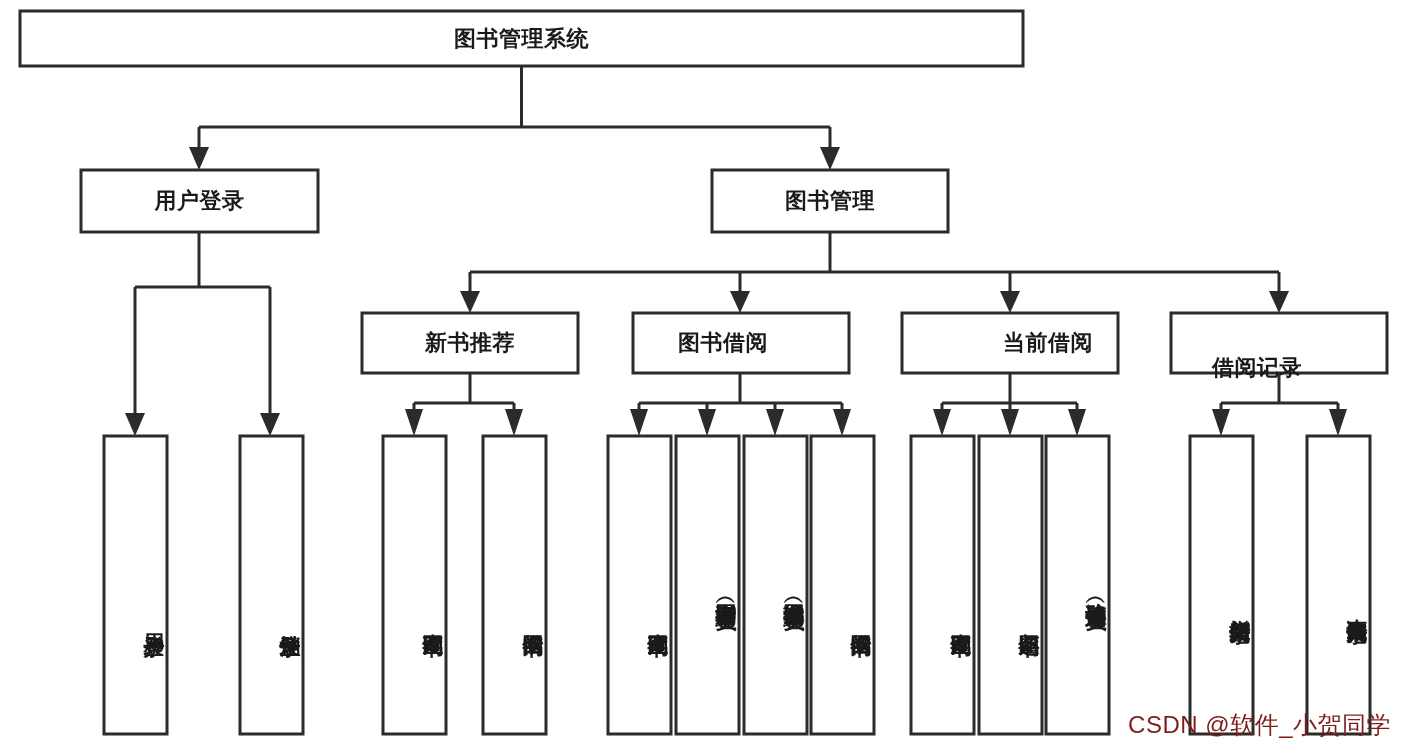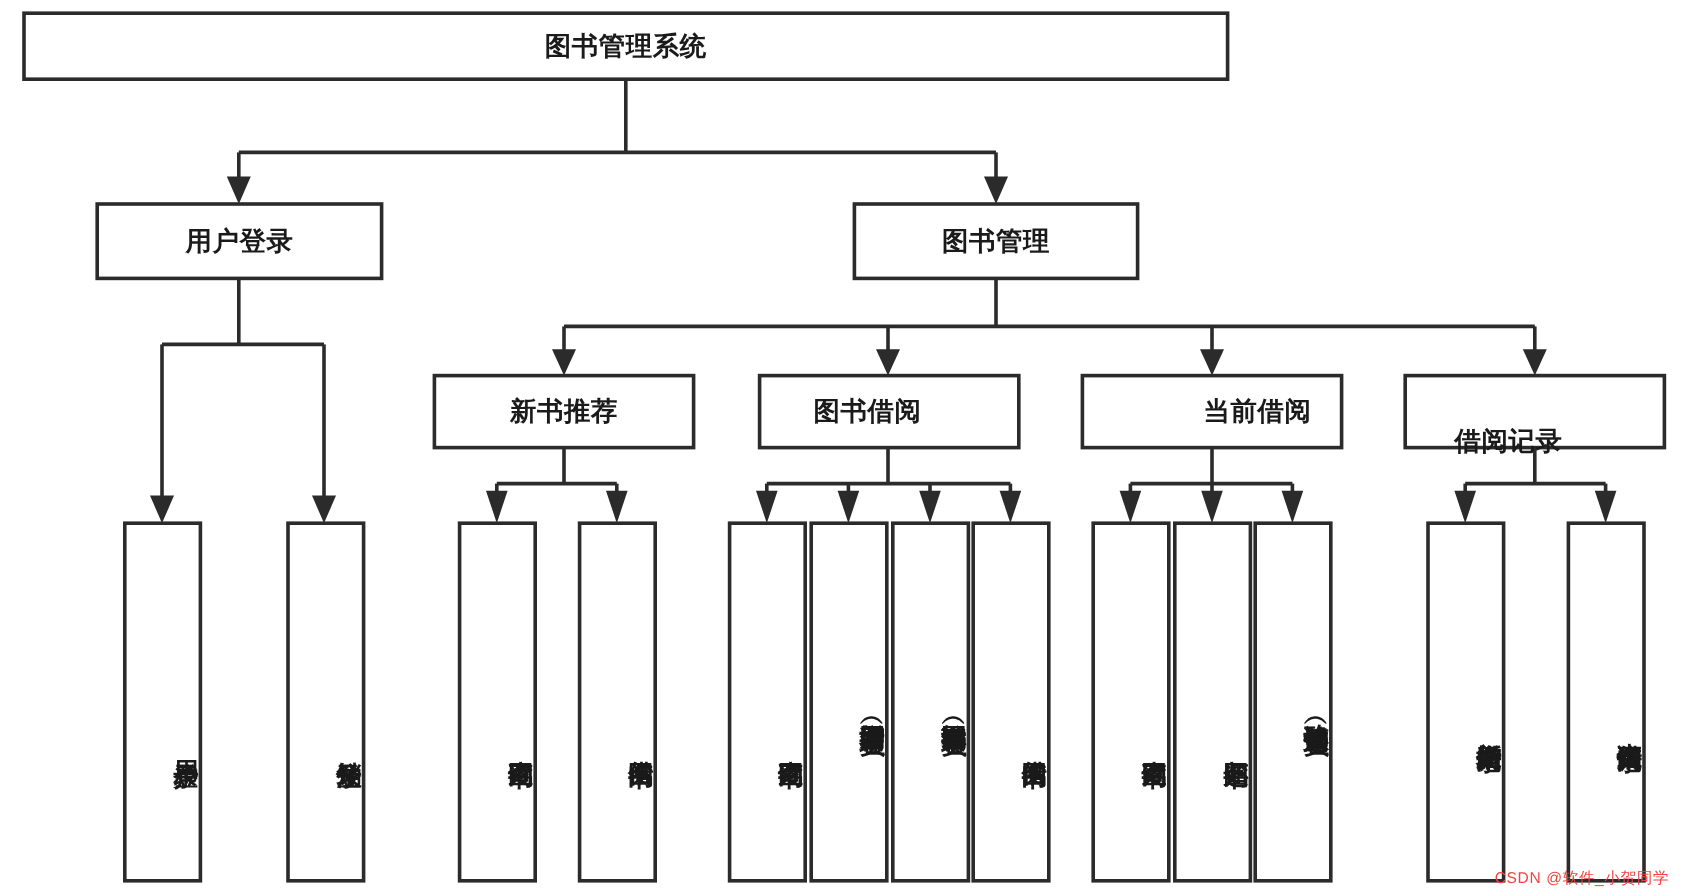--- a/index.html
+++ b/index.html
@@ -65,22 +65,22 @@
     line-height: 1.22;
     letter-spacing: 1px;
     align-items: flex-start;
     justify-content: center;
     padding-top: 6px;
   }
   .watermark {
     position: absolute;
     right: 14px;
     bottom: 6px;
-    font-size: 13px;
-    color: #ef4444;
+    font-size: 24px;
+    color: #7f1d1d;
     font-family: "Liberation Sans", "DejaVu Sans", sans-serif;
     white-space: nowrap;
     letter-spacing: 0.5px;
   }
 </style>
 </head>
 <body>
 
 <div id="diagram-root">
 

